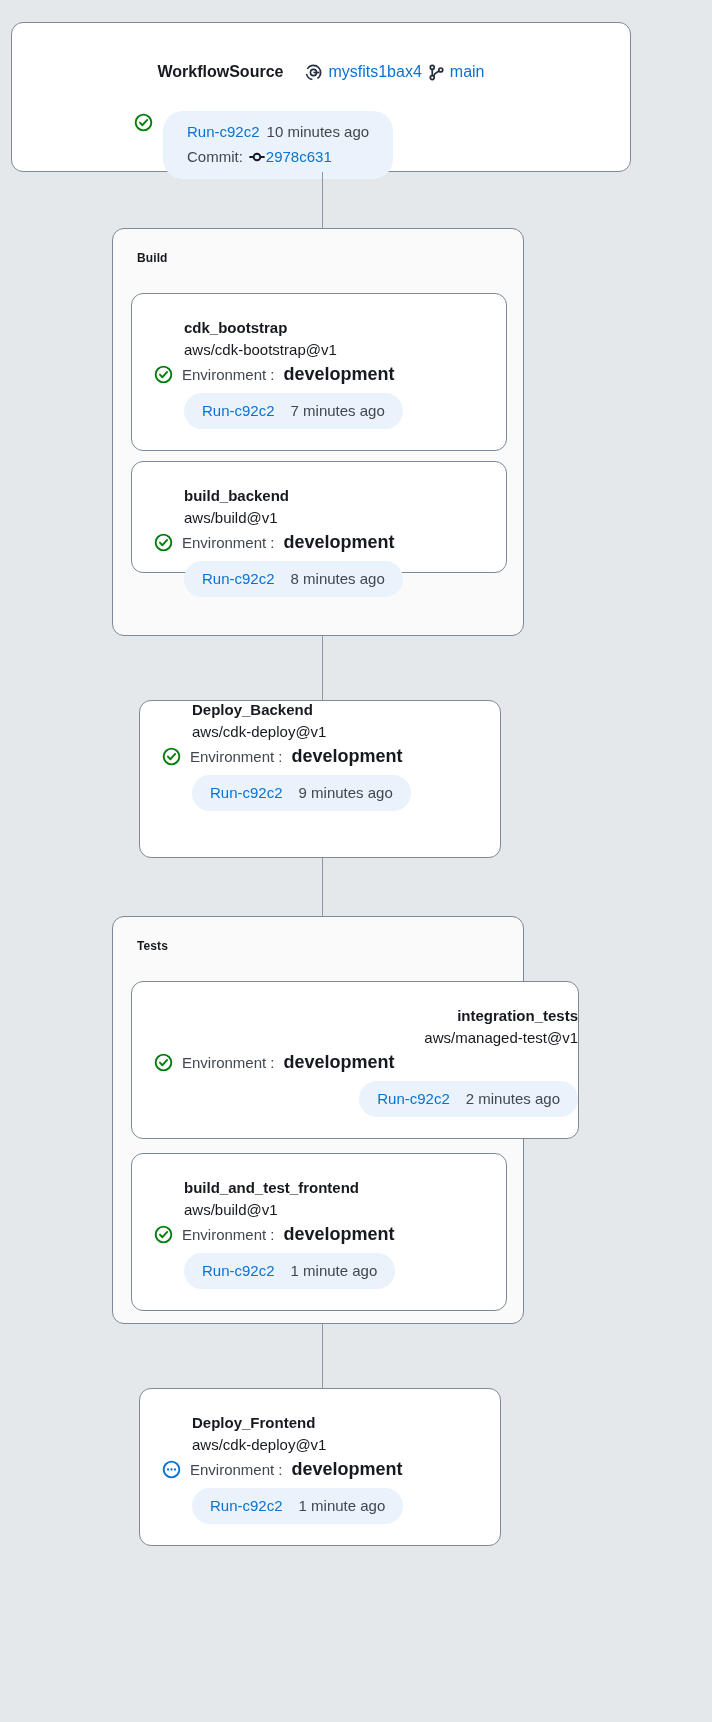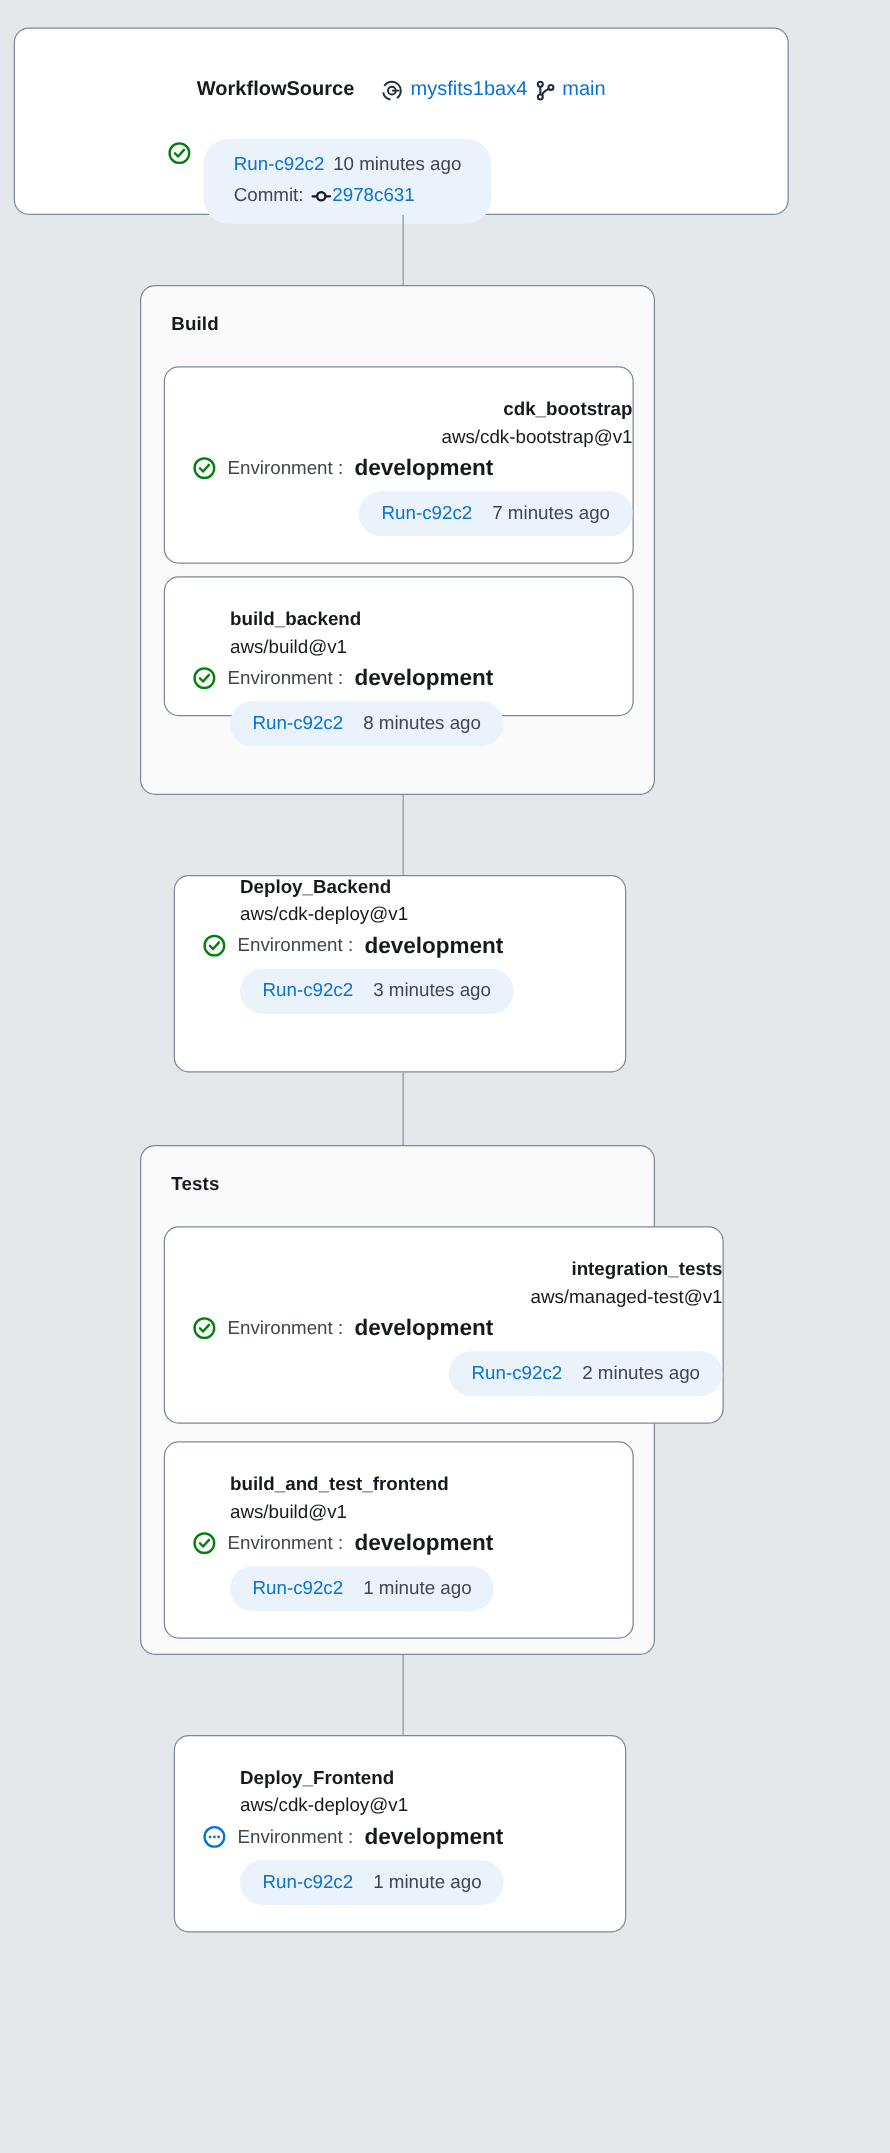--- a/index.html
+++ b/index.html
@@ -36,21 +36,21 @@
   .group {
     position: absolute;
     background: #fafafa;
     border: 1.6px solid #7d8998;
     border-radius: 12px;
   }
   .group-title {
     position: absolute;
     left: 24px;
     top: 22px;
-    font-size: 15px;
+    font-size: 12px;
     font-weight: bold;
     color: #16191f;
     letter-spacing: 0.1px;
   }
 
   
   .src-header {
     position: absolute;
     top: 40px;
     left: 0;
@@ -210,21 +210,21 @@
         </div>
       </div>
     </div>
   </div>
 
   <div class="connector" style="left:322px; top:172px; height:56px;"></div>
 
   <div class="group" style="left:112px; top:228px; width:412px; height:408px;">
     <div class="group-title">Build</div>
 
-    <div class="node" style="left:18px; top:64px; width:376px; height:158px;text-align:right;">
+    <div class="node" style="left:18px; top:64px; width:376px; height:158px;">
       <div class="node-body" style="padding-top:25px;">
         <div class="node-name">cdk_bootstrap</div>
         <div class="node-action">aws/cdk-bootstrap@v1</div>
         <div class="node-env-row">
           <span class="ico">
             <svg width="19" height="19" viewBox="0 0 16 16">
               <circle cx="8" cy="8" r="6.6" fill="none" stroke="#037f0c" stroke-width="1.6"></circle>
               <path d="M5 8.1 L7.1 10.3 L11.1 5.8" fill="none" stroke="#037f0c" stroke-width="1.6" stroke-linecap="round" stroke-linejoin="round"></path>
             </svg>
           </span>
@@ -271,21 +271,21 @@
           <svg width="19" height="19" viewBox="0 0 16 16">
             <circle cx="8" cy="8" r="6.6" fill="none" stroke="#037f0c" stroke-width="1.6"></circle>
             <path d="M5 8.1 L7.1 10.3 L11.1 5.8" fill="none" stroke="#037f0c" stroke-width="1.6" stroke-linecap="round" stroke-linejoin="round"></path>
           </svg>
         </span>
         <span class="env-label">Environment :</span>
         <span class="env-value">development</span>
       </div>
       <div class="run-pill">
         <a class="run-link" href="#">Run-c92c2</a>
-        <span class="run-time">3 minutes ago</span>
+        <span class="run-time">9 minutes ago</span>
       </div>
     </div>
   </div>
 
   <div class="connector" style="left:322px; top:858px; height:58px;"></div>
 
   <div class="group" style="left:112px; top:916px; width:412px; height:408px;">
     <div class="group-title">Tests</div>
 
     <div class="node" style="left:18px; top:64px; width:448px; height:158px;text-align:right;">

